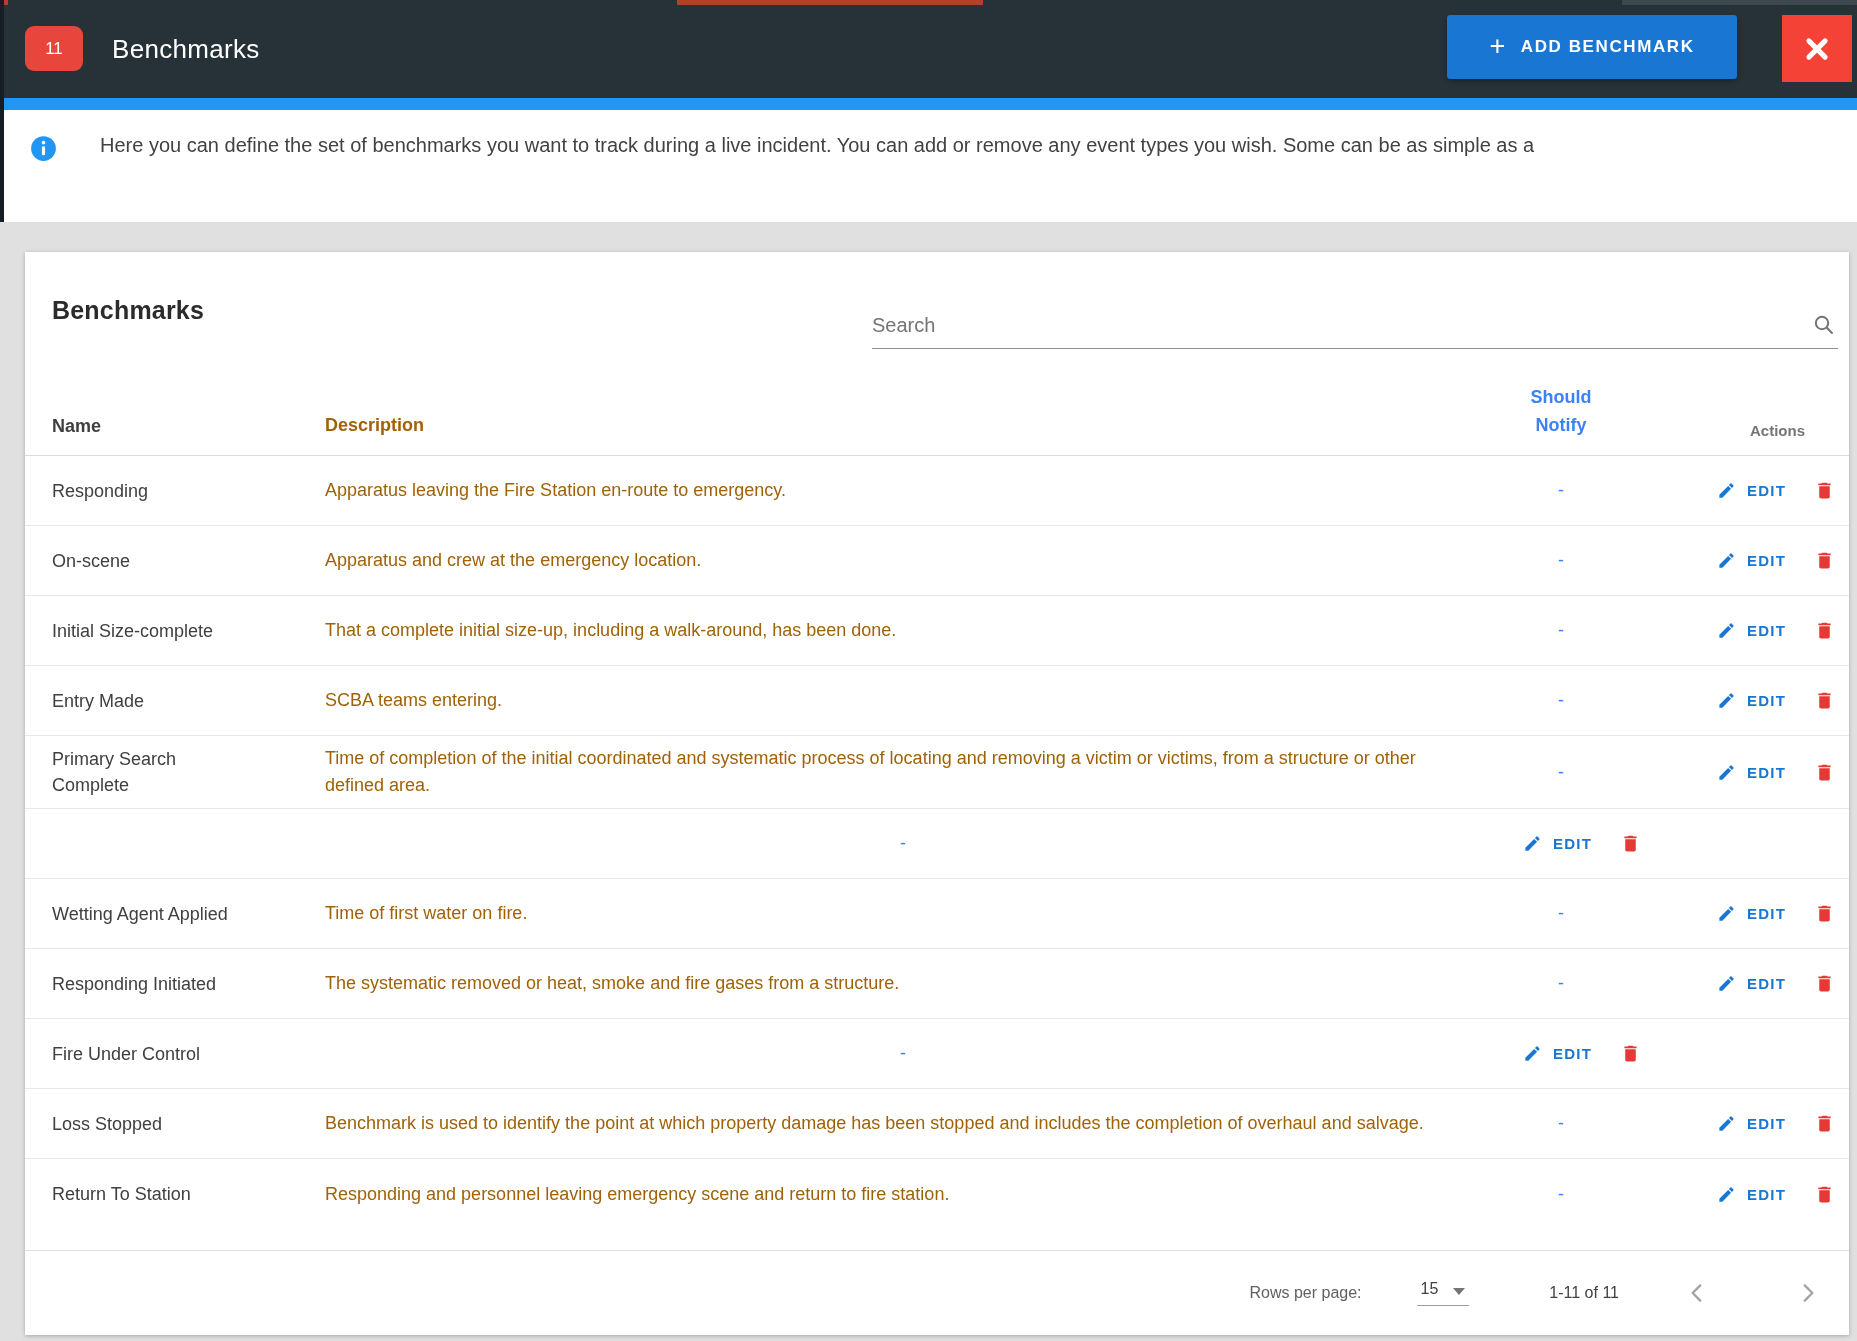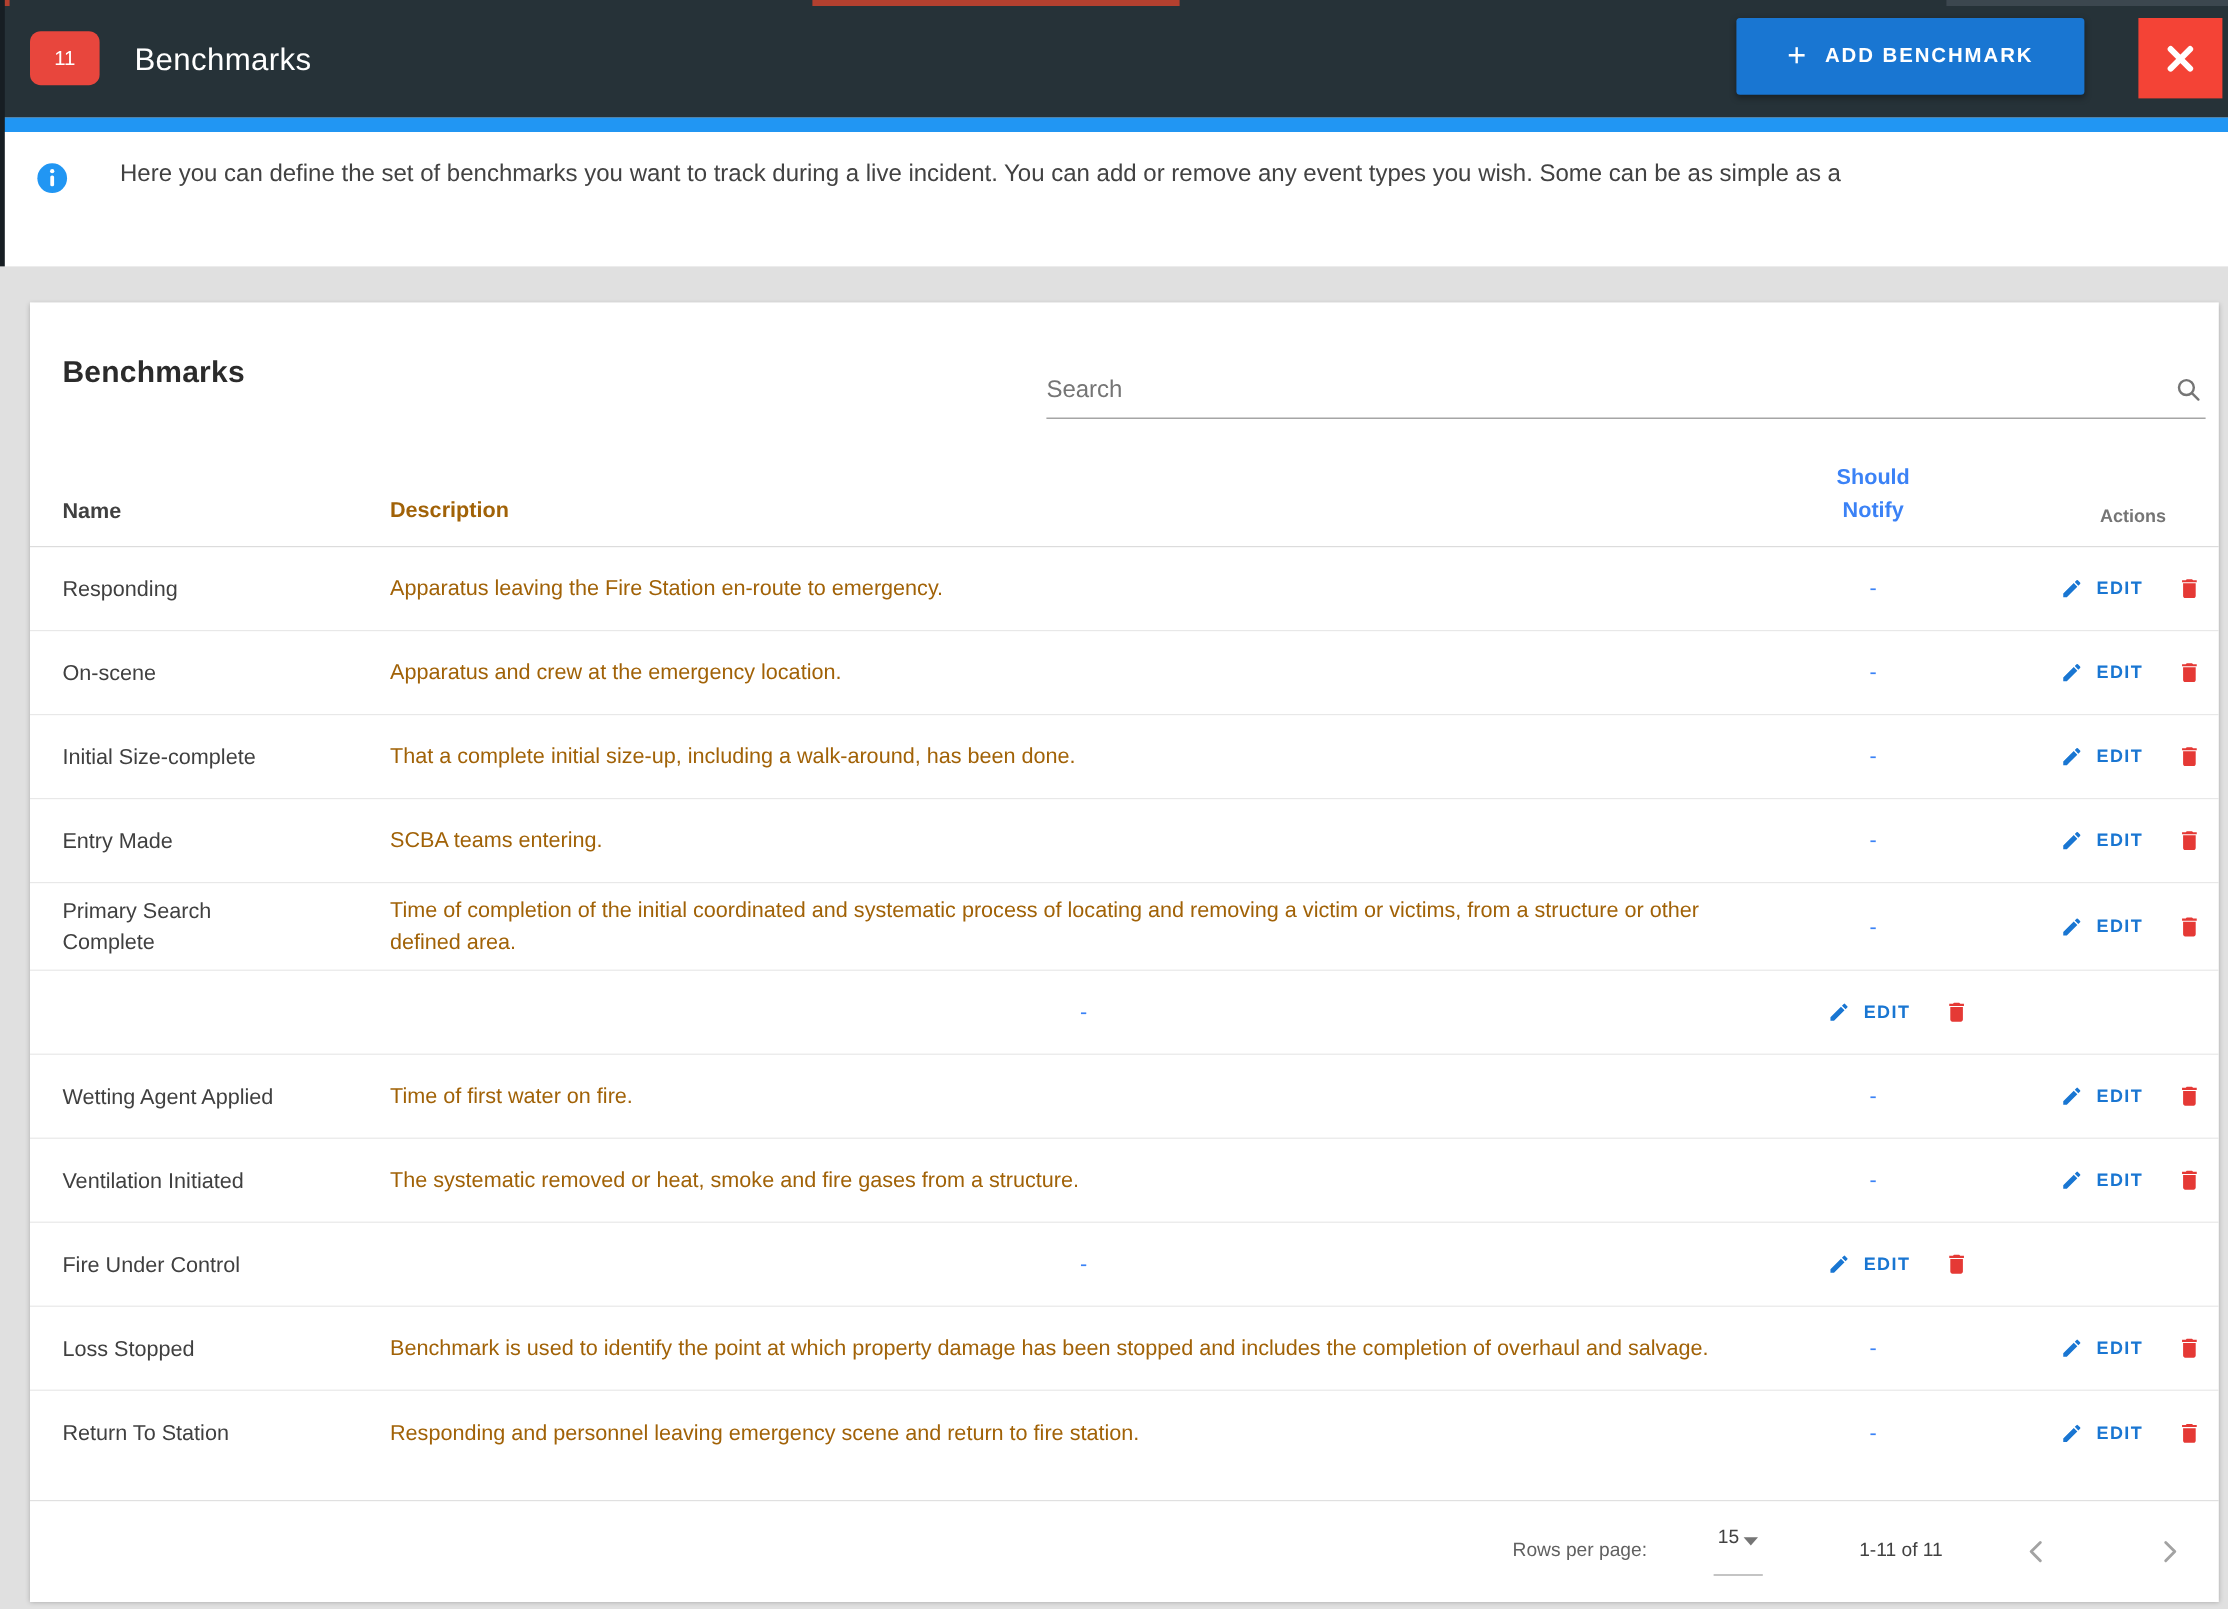--- a/index.html
+++ b/index.html
@@ -90,21 +90,21 @@
 
   
   .card-footer {
     position:absolute; left:0; right:0; bottom:0; height:85px;
     border-top:1px solid #e0e0e0;
     display:flex; align-items:center; justify-content:flex-end;
     color:#616161; font-size:16px; padding-right:28px;
   }
   .rpp-label { color:#616161; }
   .rpp-select {
-    display:flex; align-items:end; gap:4px; margin-left:55px; padding:0 4px 21px 4px;
+    display:flex; align-items:end; gap:15px; margin-left:55px; padding:0 4px 7px 4px;
     border-bottom:1px solid #9e9e9e; cursor:pointer; color:#424242;
   }
   .caret-down {
     width:0; height:0; border-left:6px solid transparent; border-right:6px solid transparent;
     border-top:7px solid #757575; margin-bottom:3px;
   }
   .range-label { margin-left:80px; color:#424242; }
   .pg-btn { border:none; background:none; cursor:default; display:flex; align-items:center; }
   .pg-prev { margin-left:65px; }
   .pg-next { margin-left:85px; }
@@ -330,21 +330,21 @@
         <span style="display:flex;">
           <svg width="21" height="21" viewBox="0 0 24 24">
                   <path fill="#e53935" d="M6 19c0 1.1.9 2 2 2h8c1.1 0 2-.9 2-2V7H6v12zM19 4h-3.5l-1-1h-5l-1 1H5v2h14V4z"></path>
                 </svg>
         </span>
       </button>
     </div>
   </div>
 
   <div class="row grid-cols">
-    <div class="cell-name">Ventilation Initiated</div>
+    <div class="cell-name">Responding Initiated</div>
     <div class="cell-desc">The systematic removed or heat, smoke and fire gases from a structure.</div>
     <div class="cell-notify">-</div>
     <div class="cell-actions">
       <button class="edit-btn">
         <span style="display:flex;">
           <svg width="19" height="19" viewBox="0 0 24 24">
                   <path fill="#1976d2" d="M3 17.25V21h3.75L17.81 9.94l-3.75-3.75L3 17.25zM20.71 7.04a.996.996 0 0 0 0-1.41l-2.34-2.34a.996.996 0 0 0-1.41 0l-1.83 1.83 3.75 3.75 1.83-1.83z"></path>
                 </svg>
         </span>
         <span>EDIT</span>

